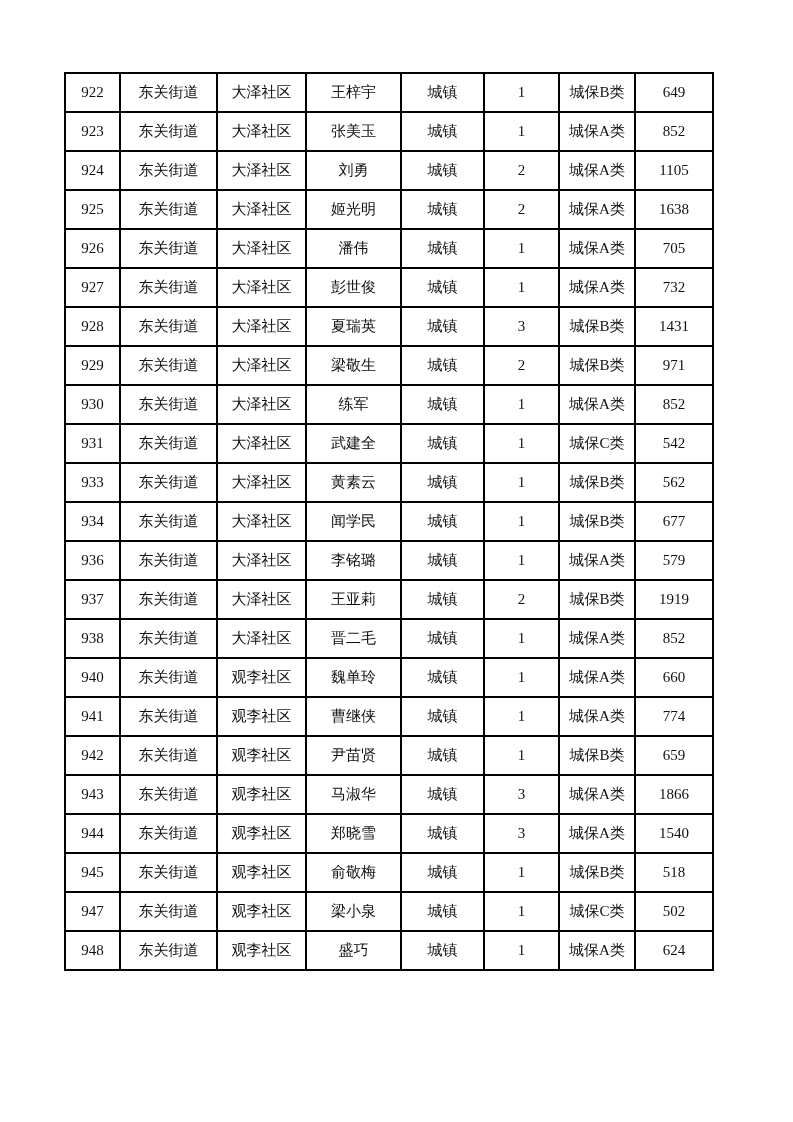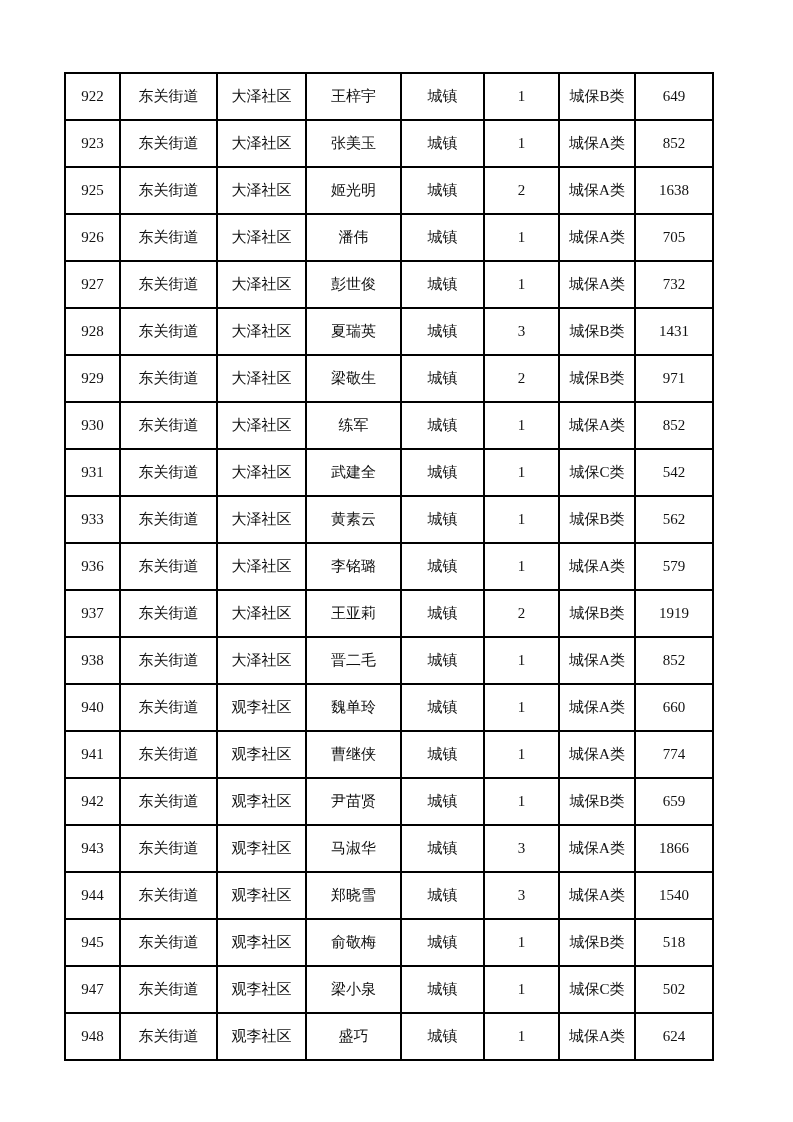--- a/index.html
+++ b/index.html
@@ -35,21 +35,21 @@
     text-align: center;
     vertical-align: middle;
     font-size: 15px;
     line-height: 1;
     padding: 0;
     white-space: nowrap;
     overflow: hidden;
     color: #111111;
     background: #ffffff;
   }
-  table.roster tr { height: 47px; margin-left: 28px; }
+  table.roster tr { height: 39px; margin-left: 28px; }
   col.c1 { width: 55px; }
   col.c2 { width: 97px; }
   col.c3 { width: 89px; }
   col.c4 { width: 95px; }
   col.c5 { width: 83px; }
   col.c6 { width: 75px; }
   col.c7 { width: 76px; }
   col.c8 { width: 78px; }
 </style>
 </head>
@@ -82,20 +82,30 @@
           <td>923</td>
           <td>东关街道</td>
           <td>大泽社区</td>
           <td>张美玉</td>
           <td>城镇</td>
           <td>1</td>
           <td>城保A类</td>
           <td>852</td>
         </tr>
         <tr>
+          <td>924</td>
+          <td>东关街道</td>
+          <td>大泽社区</td>
+          <td>刘勇</td>
+          <td>城镇</td>
+          <td>2</td>
+          <td>城保A类</td>
+          <td>1105</td>
+        </tr>
+        <tr>
           <td>925</td>
           <td>东关街道</td>
           <td>大泽社区</td>
           <td>姬光明</td>
           <td>城镇</td>
           <td>2</td>
           <td>城保A类</td>
           <td>1638</td>
         </tr>
         <tr>
@@ -160,20 +170,30 @@
         </tr>
         <tr>
           <td>933</td>
           <td>东关街道</td>
           <td>大泽社区</td>
           <td>黄素云</td>
           <td>城镇</td>
           <td>1</td>
           <td>城保B类</td>
           <td>562</td>
+        </tr>
+        <tr>
+          <td>934</td>
+          <td>东关街道</td>
+          <td>大泽社区</td>
+          <td>闻学民</td>
+          <td>城镇</td>
+          <td>1</td>
+          <td>城保B类</td>
+          <td>677</td>
         </tr>
         <tr>
           <td>936</td>
           <td>东关街道</td>
           <td>大泽社区</td>
           <td>李铭璐</td>
           <td>城镇</td>
           <td>1</td>
           <td>城保A类</td>
           <td>579</td>

